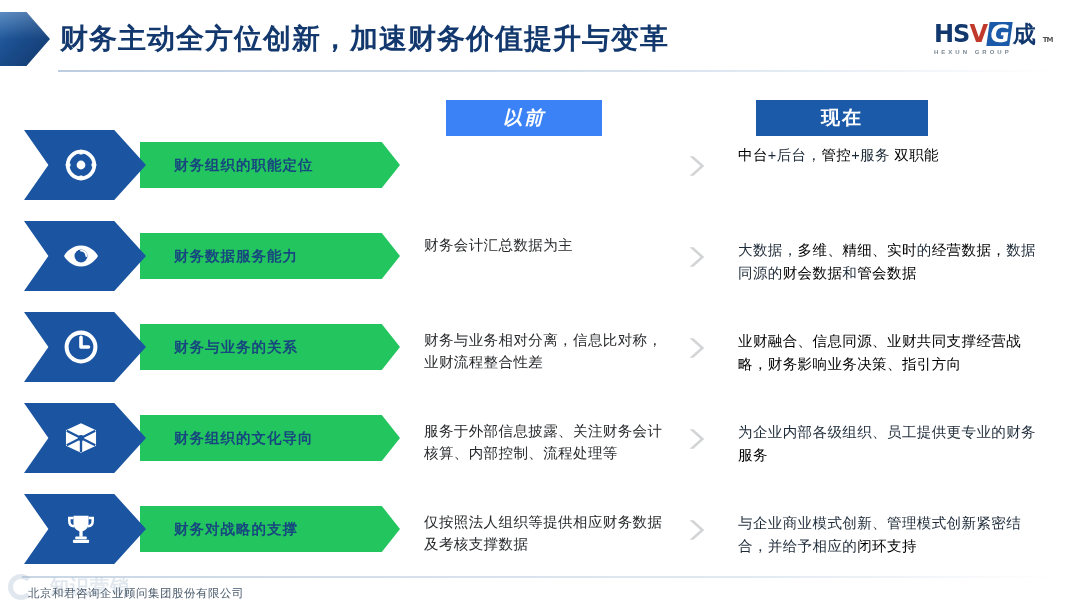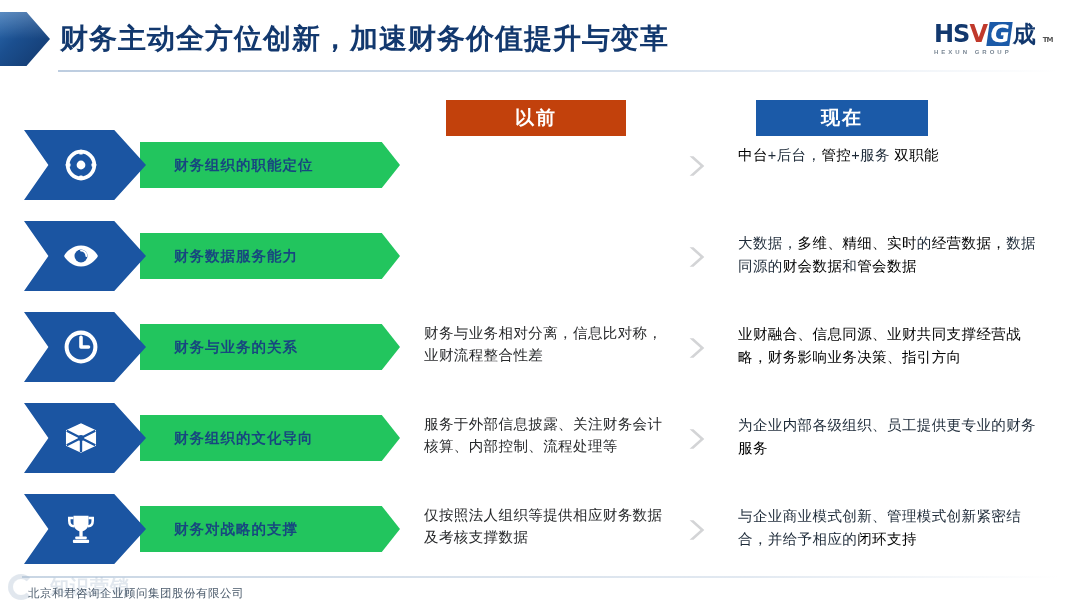--- a/index.html
+++ b/index.html
@@ -56,21 +56,21 @@
     font-size: 6px; color: #7a8794; letter-spacing: 3px;
     margin-top: 3px; font-weight: 700;
   }
 
   
   .col-head {
     position: absolute; height: 36px;
     display: flex; align-items: center; justify-content: center;
     color: #fff; font-size: 19px; font-weight: 700; letter-spacing: 2px;
   }
-  .col-head.before { left: 446px; top: 100px; width: 180px; background: #c2410c; }
+  .col-head.before { left: 446px; top: 100px; width: 156px; background: #3b82f6; font-style: italic; }
   .col-head.now    { left: 756px; top: 100px; width: 172px; background: #1b5aa8; text-align: center; }
 
   
   .rows { position: absolute; left: 0; top: 128px; width: 1080px; }
   .row { position: relative; height: 91px; }
 
   
   .chev-gray {
     position: absolute; left: 140px; top: 14px;
     width: 260px; height: 46px; background: #22c55e;
@@ -98,21 +98,21 @@
   .sep { position: absolute; left: 682px; top: 24px; width: 26px; height: 28px; }
 
   
   .cell-now {
     position: absolute; left: 738px; top: 8px; width: 300px;
     font-size: 14.5px; line-height: 1.62; color: #1d2a38; letter-spacing: .4px;
   }
   .hl { color: #000000; }
 
   
-  .v1 { top: 16px; } .v2 { top: 16px; } .v3 { top: 13px; }
+  .v1 { top: 16px; } .v2 { top: 16px; } .v3 { top: 20px; }
 
   
   .footer-rule {
     position: absolute; left: 22px; bottom: 32px; width: 1036px; height: 2px;
     background: linear-gradient(90deg, #c9d6e4 0%, #e2e9f1 70%, #ffffff 100%);
   }
   .footer-text {
     position: absolute; left: 28px; bottom: 9px;
     font-size: 11.5px; color: #4a5a6b; letter-spacing: .5px;
   }
@@ -186,20 +186,21 @@
       <div class="chev-gray">
         <span class="chev-label">财务数据服务能力</span>
       </div>
       <div class="chev-blue">
         <svg width="38" height="38" viewBox="0 0 24 24">
           <path d="M12 5.4C6.6 5.4 2.6 9.4 1.3 12c1.3 2.6 5.3 6.6 10.7 6.6S21.4 14.6 22.7 12C21.4 9.4 17.4 5.4 12 5.4z" fill="#fff"></path>
           <circle cx="12" cy="12" r="4.1" fill="#1b55a2"></circle>
           <path d="M12 8.6a3.4 3.4 0 0 1 3.4 3.4" fill="none" stroke="#fff" stroke-width="1.2" stroke-linecap="round"></path>
         </svg>
       </div>
+      <div class="cell-before v2">财务会计汇总数据为主</div>
       <svg class="sep" viewBox="0 0 24 24">
         <path d="M7 3 L17 12 L7 21 L10.6 21 L20.6 12 L10.6 3 Z" fill="#d3d4d6"></path>
       </svg>
       <div class="cell-now v3">
         <span>大数据，</span><span class="hl">多维、精细、实时</span><span>的</span><span class="hl">经营数据，</span><span>数据同源的</span><span class="hl">财会数据</span><span>和</span><span class="hl">管会数据</span>
       </div>
     </div>
 
     <div class="row">
       <div class="chev-gray">

